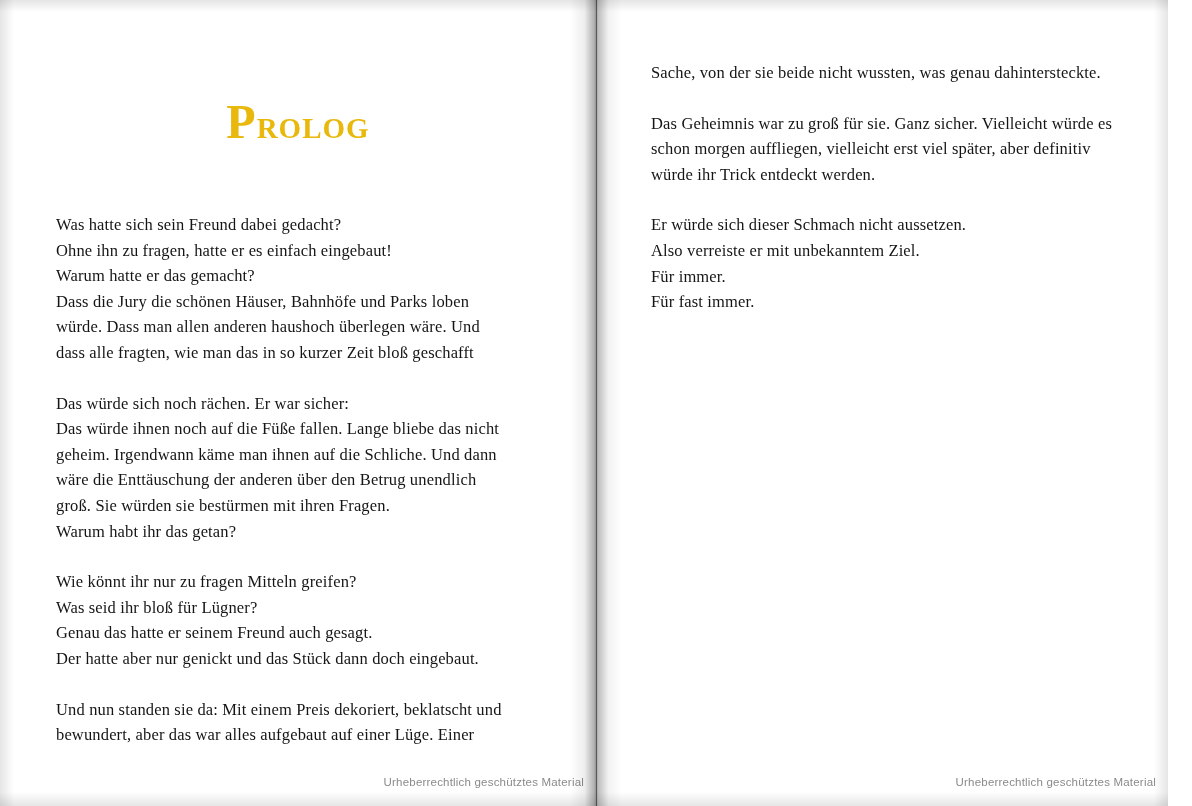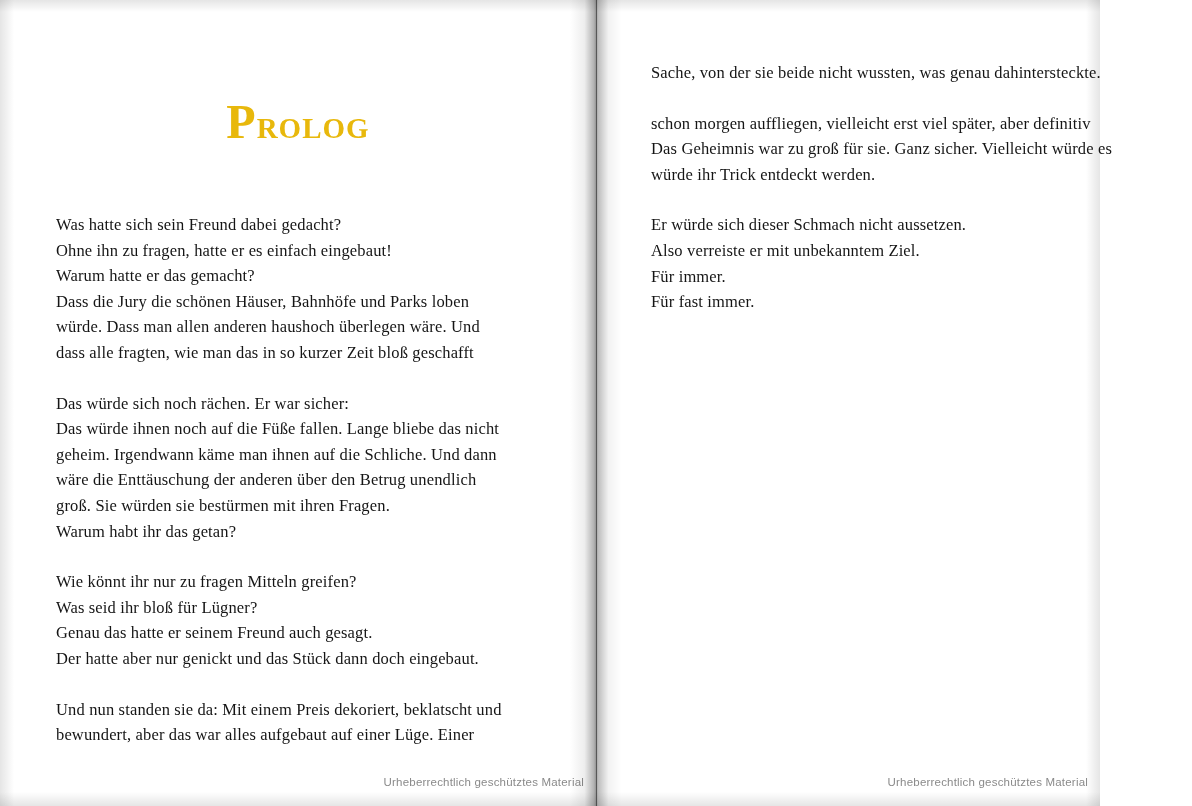--- a/index.html
+++ b/index.html
@@ -31,21 +31,21 @@
   }
   .page-left {
     width: 596px;
     background:
       linear-gradient(to bottom, rgba(0,0,0,0.10) 0px, rgba(0,0,0,0.0) 12px),
       linear-gradient(to top, rgba(0,0,0,0.10) 0px, rgba(0,0,0,0.0) 14px),
       linear-gradient(to right, rgba(0,0,0,0.10) 0px, rgba(0,0,0,0.0) 14px),
       #ffffff;
   }
   .page-right {
-    width: 504px;
+    width: 572px;
     background:
       linear-gradient(to bottom, rgba(0,0,0,0.10) 0px, rgba(0,0,0,0.0) 12px),
       linear-gradient(to top, rgba(0,0,0,0.10) 0px, rgba(0,0,0,0.0) 14px),
       linear-gradient(to left, rgba(0,0,0,0.10) 0px, rgba(0,0,0,0.0) 14px),
       #ffffff;
     padding-left: 36px;
   }
 
   
   .spine {
@@ -178,22 +178,22 @@
 
     <div class="copyright-notice copyright-left">Urheberrechtlich geschütztes Material</div>
   </div>
 
   <div class="page page-right">
     <div class="text-block right-text" style="left:55px; top:60px;">
       <p class="para">
         <span class="line">Sache, von der sie beide nicht wussten, was genau dahintersteckte.</span>
       </p>
       <p class="para">
+        <span class="line">Das Geheimnis war zu groß für sie. Ganz sicher. Vielleicht würde es</span>
         <span class="line">schon morgen auffliegen, vielleicht erst viel später, aber definitiv</span>
-        <span class="line">Das Geheimnis war zu groß für sie. Ganz sicher. Vielleicht würde es</span>
         <span class="line">würde ihr Trick entdeckt werden.</span>
       </p>
       <p class="para">
         <span class="line">Er würde sich dieser Schmach nicht aussetzen.</span>
         <span class="line">Also verreiste er mit unbekanntem Ziel.</span>
         <span class="line">Für immer.</span>
         <span class="line">Für fast immer.</span>
       </p>
     </div>
 

